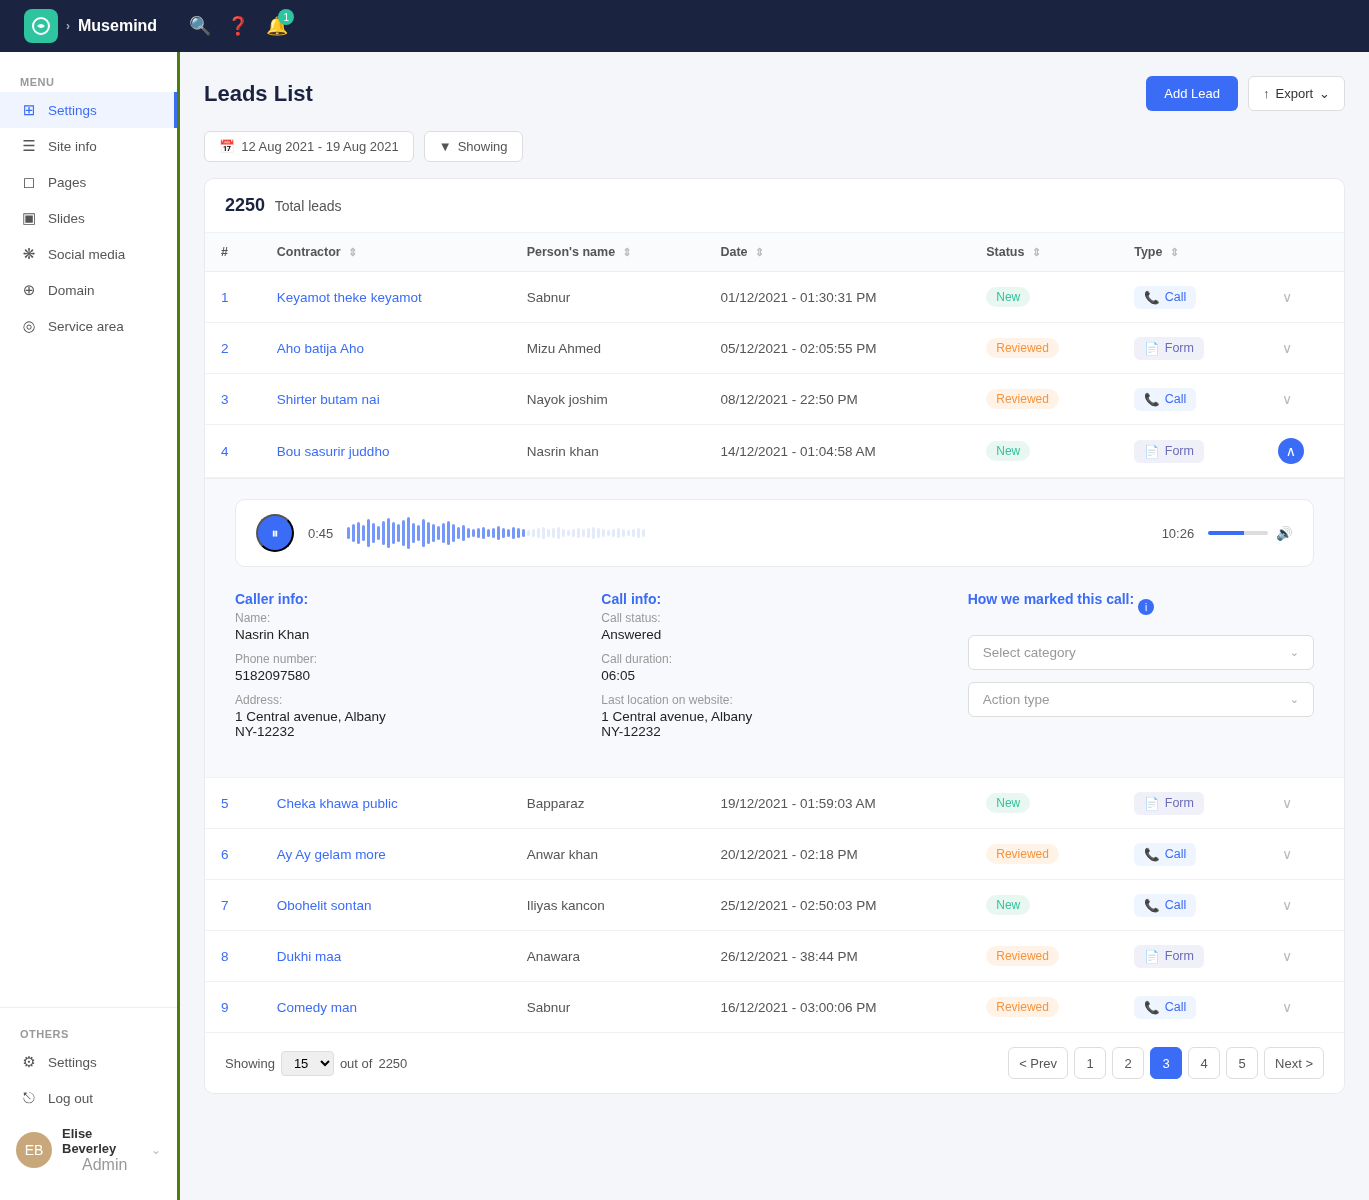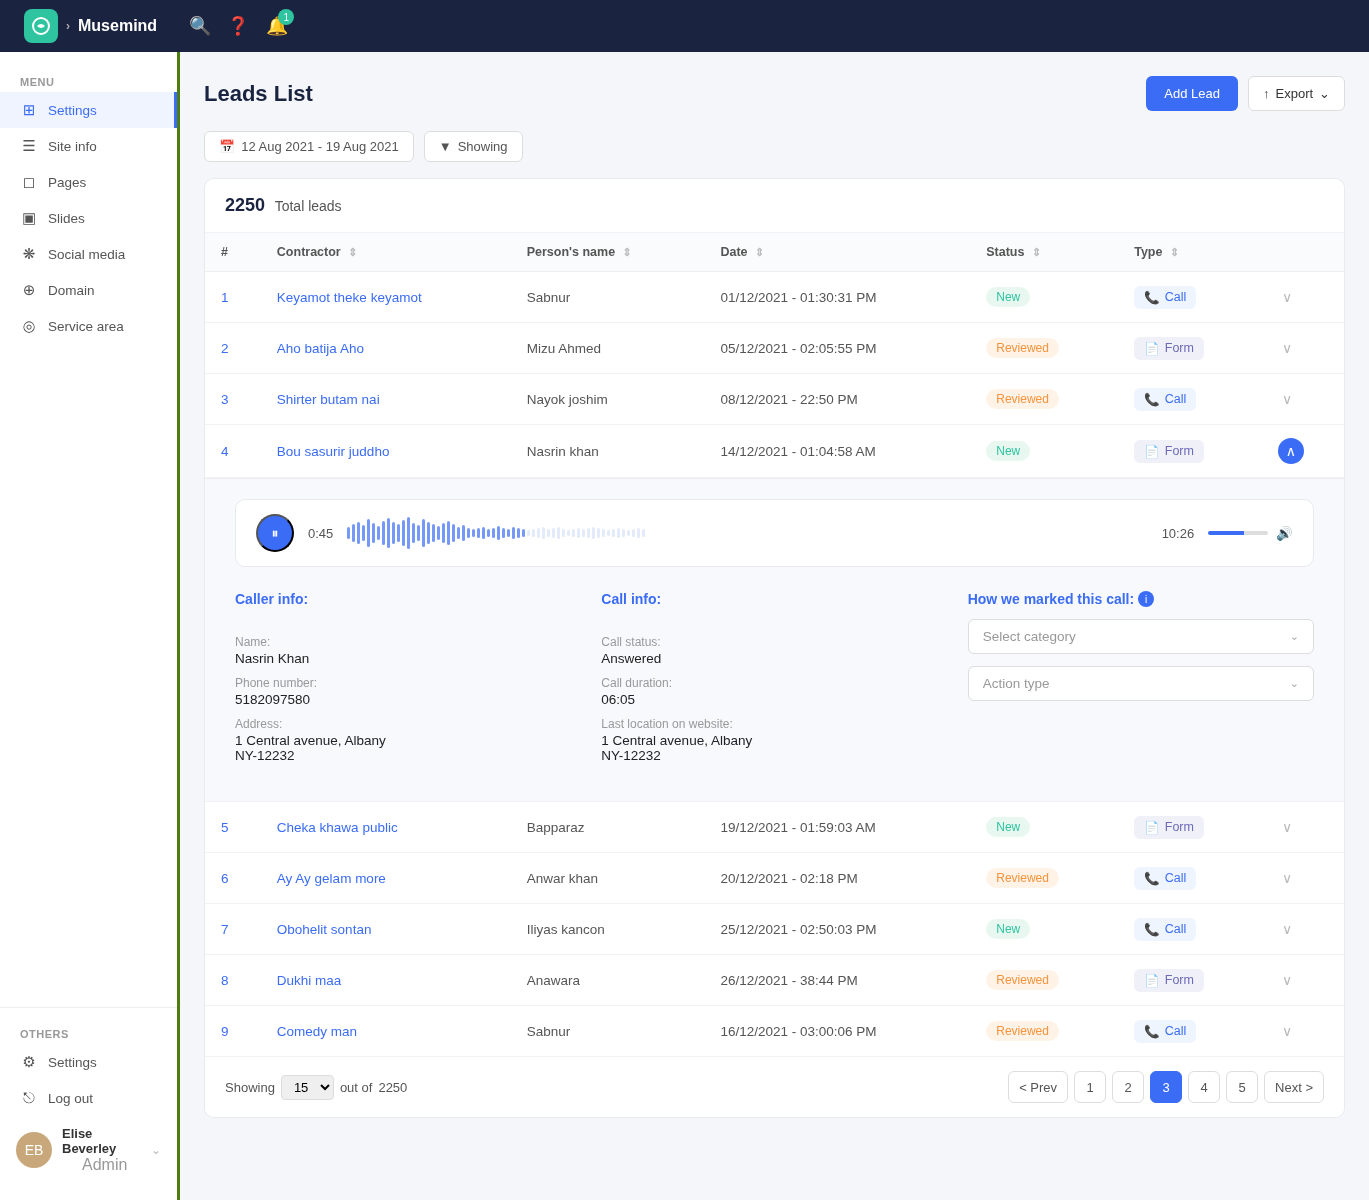--- a/index.html
+++ b/index.html
@@ -325,21 +325,21 @@
     
     .call-details {
       display: grid;
       grid-template-columns: 1fr 1fr 1fr;
       gap: 20px;
     }
     .detail-section-title {
       color: #3b6cf6;
       font-weight: 600;
       font-size: 14px;
-      margin-bottom: 28px;
+      margin-bottom: 4px;
     }
     .detail-label {
       font-size: 12px;
       color: #999;
       margin-bottom: 2px;
     }
     .detail-value {
       font-size: 13.5px;
       color: #222;
       font-weight: 500;
@@ -708,21 +708,21 @@
                 <div class="detail-label">Call status:</div>
                 <div class="detail-value">Answered</div>
                 <div class="detail-label">Call duration:</div>
                 <div class="detail-value">06:05</div>
                 <div class="detail-label">Last location on website:</div>
                 <div class="detail-value">1 Central avenue, Albany<br>NY-12232</div>
               </div>
 
               <div>
                 <div style="display:flex;align-items:center;margin-bottom:12px;">
-                  <div class="detail-section-title" style="margin-bottom:0;">How we marked this call:</div>
+                  <div class="detail-section-title" style="margin-bottom:16px;">How we marked this call:</div>
                   <span class="info-icon">i</span>
                 </div>
                 <div class="select-dropdown">
                   <span>Select category</span>
                   <span class="chevron">⌄</span>
                 </div>
                 <div class="select-dropdown">
                   <span>Action type</span>
                   <span class="chevron">⌄</span>
                 </div>

